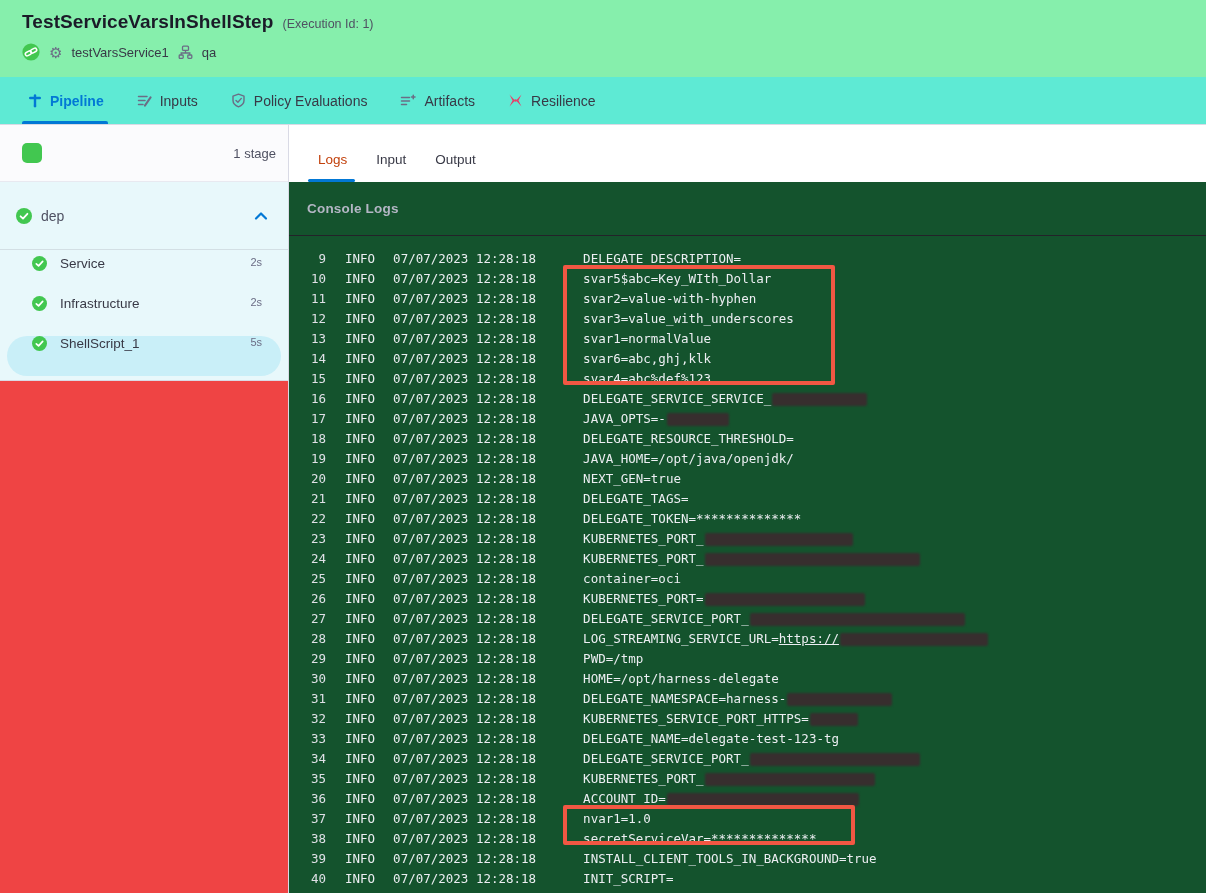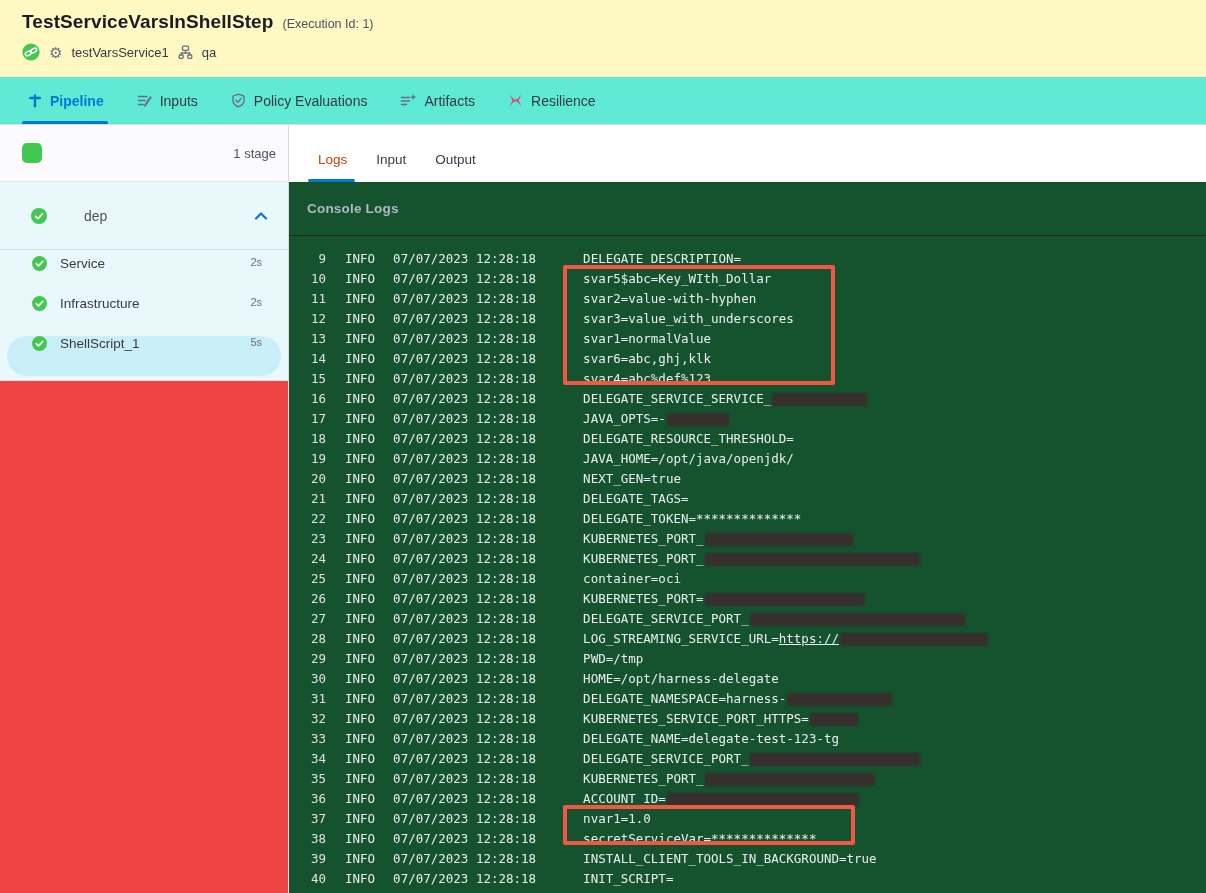--- a/index.html
+++ b/index.html
@@ -6,21 +6,21 @@
     --accent:#0278d5;
     --green:#42c750;
     --hl:#f25743;
     --pink:#e5426a;
     --sel:#c9eff8;
   }
   *{box-sizing:border-box;margin:0;padding:0;}
   html,body{width:1206px;height:893px;overflow:hidden;background:#fff;
     font-family:"Liberation Sans",sans-serif;color:#383946;}
   
-  .app-header{height:77px;background:#fef9c3;padding:11px 0 0 22px;}
+  .app-header{height:77px;background:#86efac;padding:11px 0 0 22px;}
   .title-row{display:flex;align-items:baseline;gap:9px;}
   .page-title{font-size:19px;font-weight:700;color:#1b1b28;letter-spacing:.1px;}
   .execution-id{font-size:12.5px;color:#4f5162;}
   .meta-row{display:flex;align-items:center;gap:9px;margin-top:10px;}
   .meta-text{font-size:13px;color:#383946;}
   .gear{font-size:15px;color:#6b6d85;line-height:1;}
   
   .tab-bar{height:48px;border-bottom:1px solid #d9dae5;display:flex;align-items:stretch;
     padding-left:28px;gap:33px;background:#5eead4;}
   .tab{display:flex;align-items:center;gap:8px;font-size:14px;color:#383946;
@@ -29,22 +29,22 @@
   .tab.active::after{content:"";position:absolute;left:-6px;right:-4px;bottom:0;height:3px;
     background:var(--accent);border-radius:2px 2px 0 0;}
   
   .main{display:flex;height:768px;}
   .sidebar{width:289px;border-right:1px solid #d9dae5;background:#ef4444;flex:none;}
   .stage-summary{height:57px;display:flex;align-items:center;justify-content:space-between;
     padding:0 12px 0 22px;background:#fbfbfd;border-bottom:1px solid #e8e9f0;}
   .stage-square{width:20px;height:20px;border-radius:5px;background:var(--green);}
   .stage-count{font-size:13px;color:#4f5162;}
   .stage-group{background:#e8f8fb;}
-  .dep-row{height:68px;display:flex;align-items:center;padding:0 20px 0 31px;
-    border-bottom:1px solid #d3dfe4;cursor:pointer;gap:28px;}
+  .dep-row{height:68px;display:flex;align-items:center;padding:0 20px 0 16px;
+    border-bottom:1px solid #d3dfe4;cursor:pointer;}
   .dep-label{font-size:14px;color:#4f5162;margin-left:9px;}
   .dep-chevron{margin-left:auto;}
   .steps{padding:6px 0 4px;border-bottom:1px solid #d9dae5;}
   .step-row{height:40px;display:flex;padding:0 26px 0 32px;cursor:pointer;}
   .step-row.selected{background:var(--sel);border-radius:20px;margin:0 7px;
     padding:0 19px 3px 25px;}
   .step-label{font-size:13.5px;color:#383946;margin-left:13px;}
   .step-duration{margin-left:auto;font-size:11px;color:#6b6d85;}
   
   .content{flex:1;display:flex;flex-direction:column;min-width:0;}

